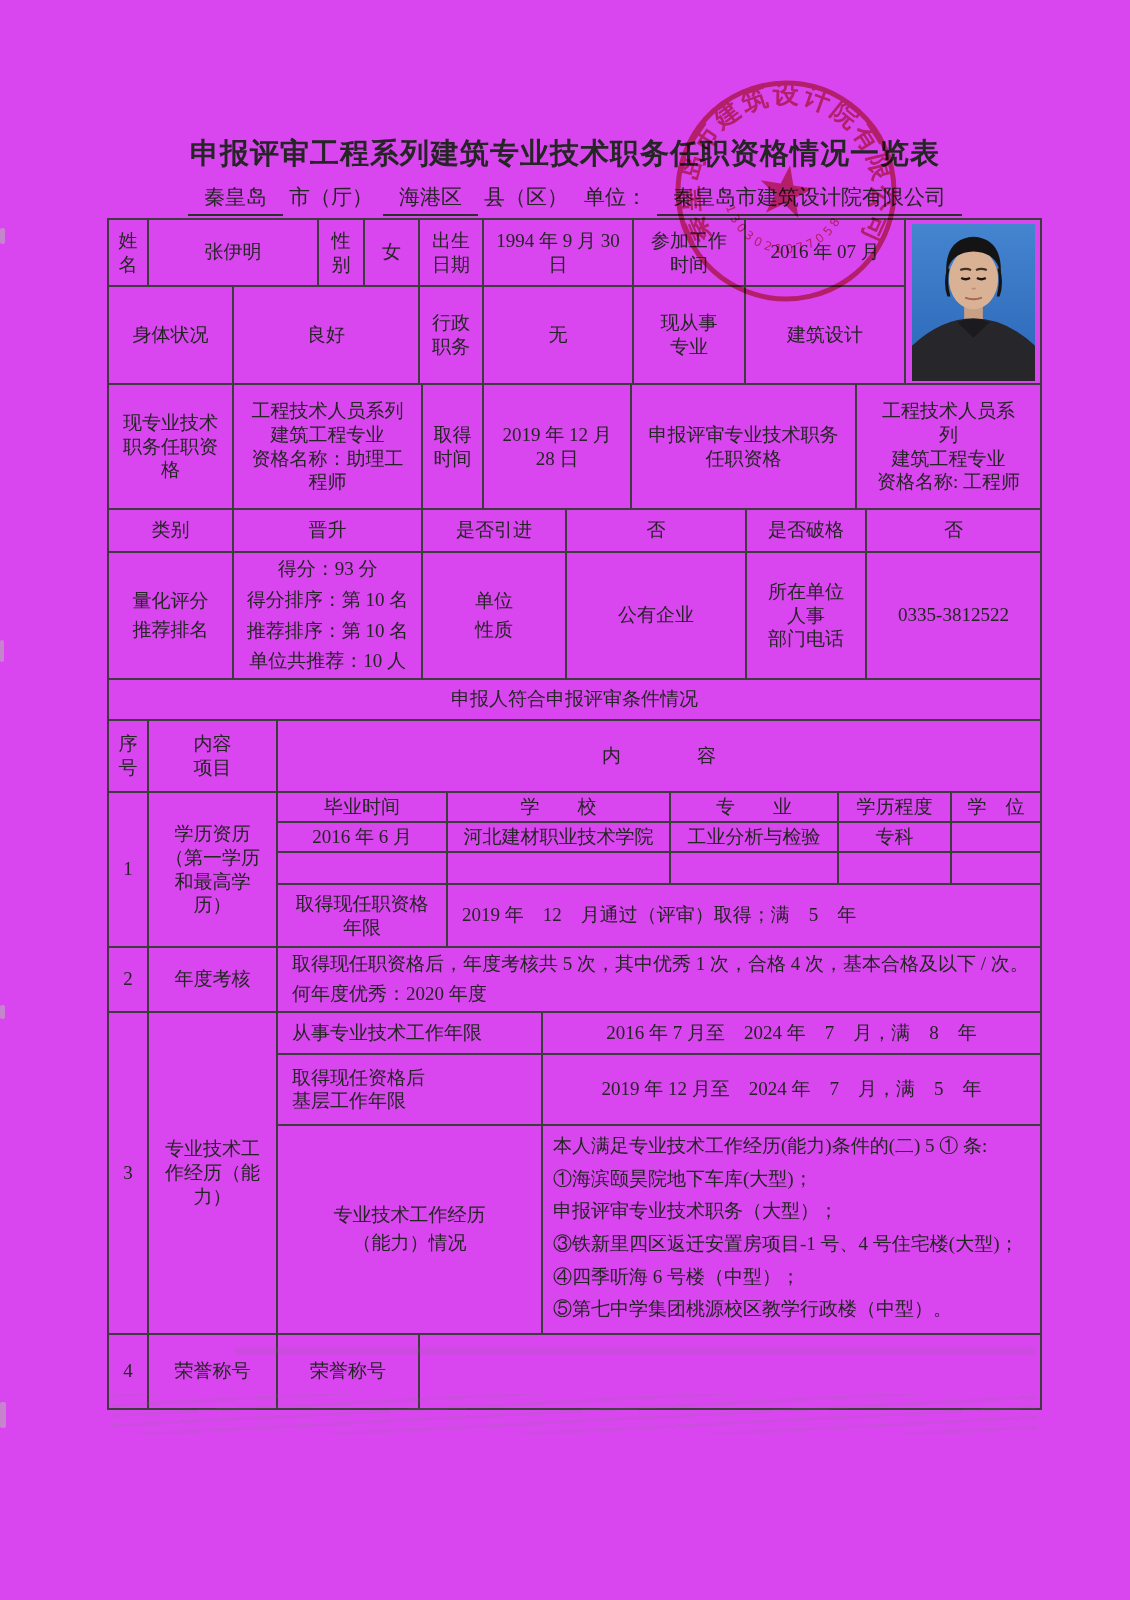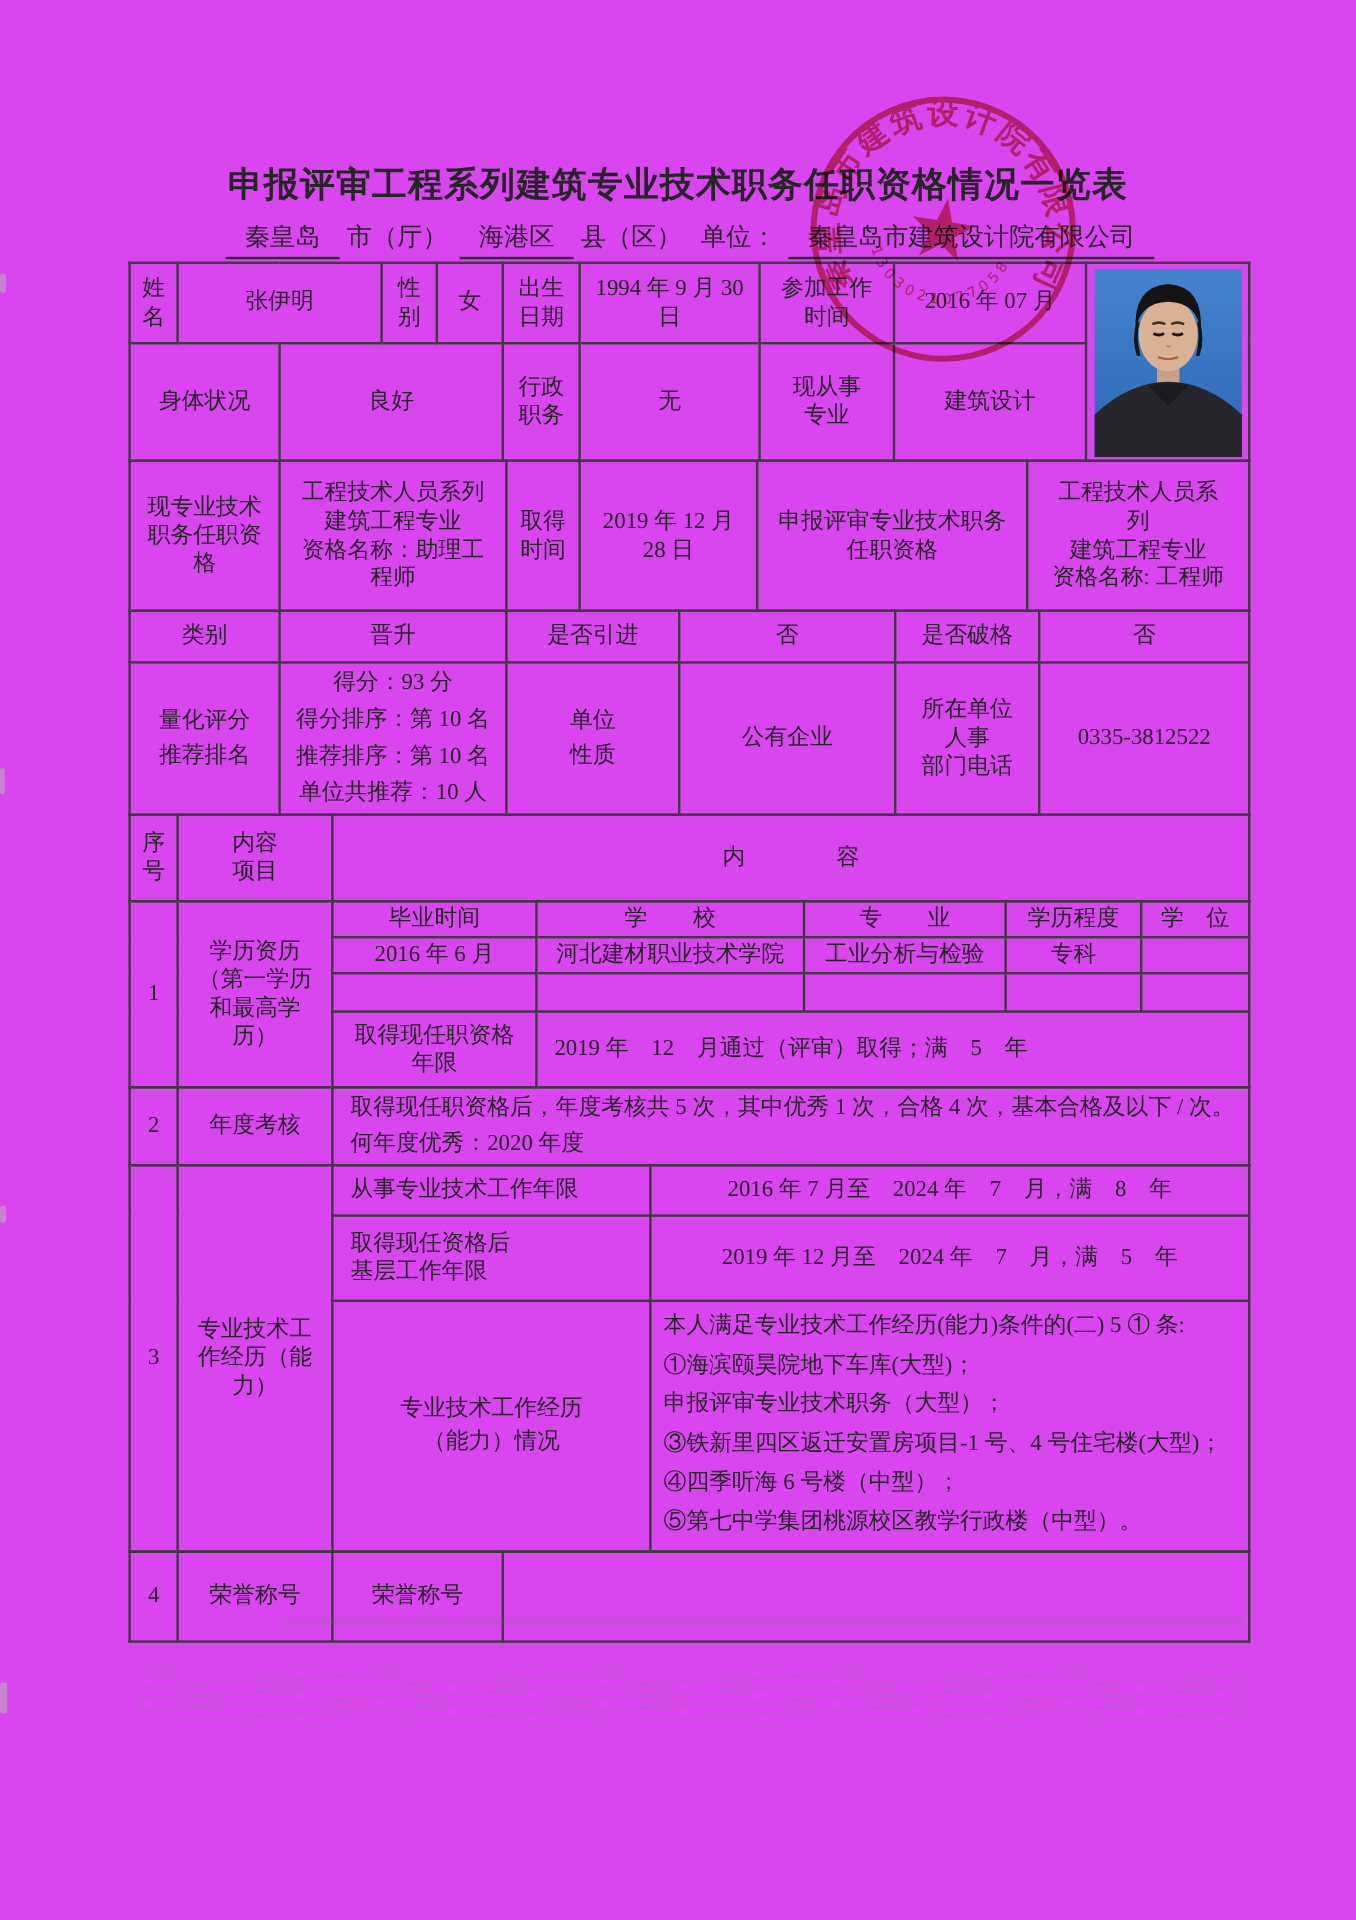--- a/index.html
+++ b/index.html
@@ -176,20 +176,30 @@
 性质</td>
         <td>公有企业</td>
         <td class="pre tight">所在单位
 人事
 部门电话</td>
         <td>0335-3812522</td>
       </tr>
     </tbody>
       </table>
 
+    <table class="band">
+      <colgroup>
+          <col style="width:933px">
+        </colgroup>
+      <tbody>
+          <tr style="height:41px">
+        <td>申报人符合申报评审条件情况</td>
+      </tr>
+    </tbody>
+      </table>
 
     <table class="band">
       <colgroup>
           <col style="width:40px">
           <col style="width:129px">
           <col style="width:764px">
         </colgroup>
       <tbody>
           <tr style="height:72px">
         <td class="pre tight">序

